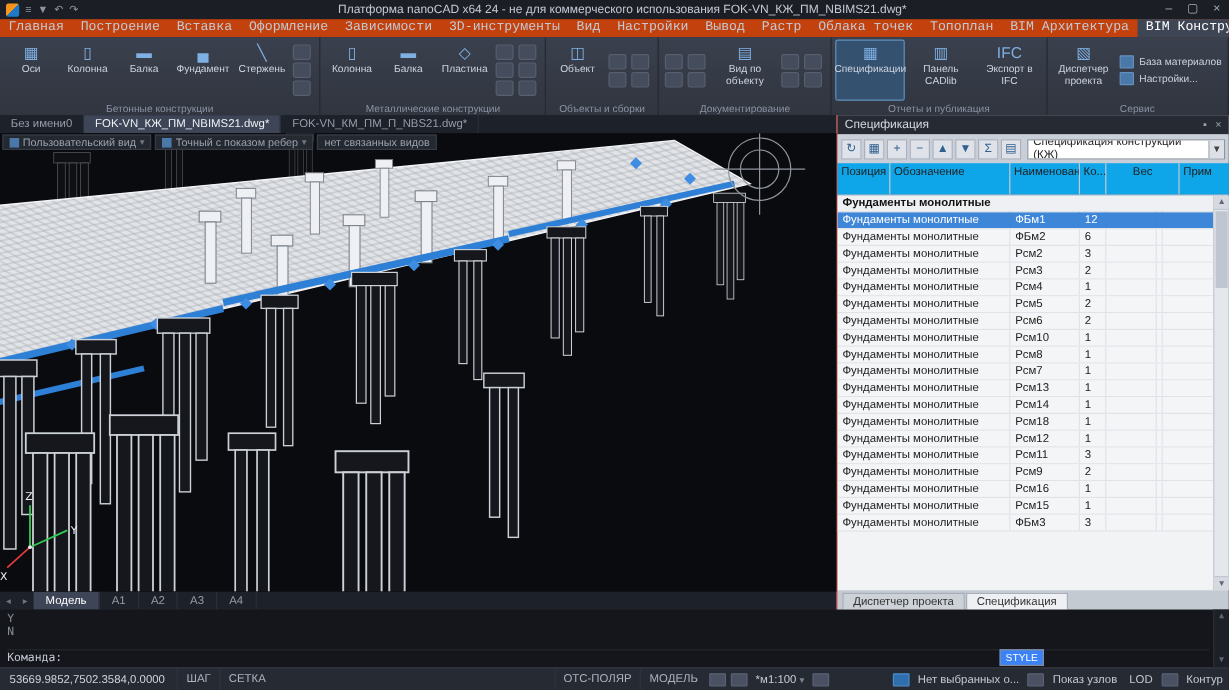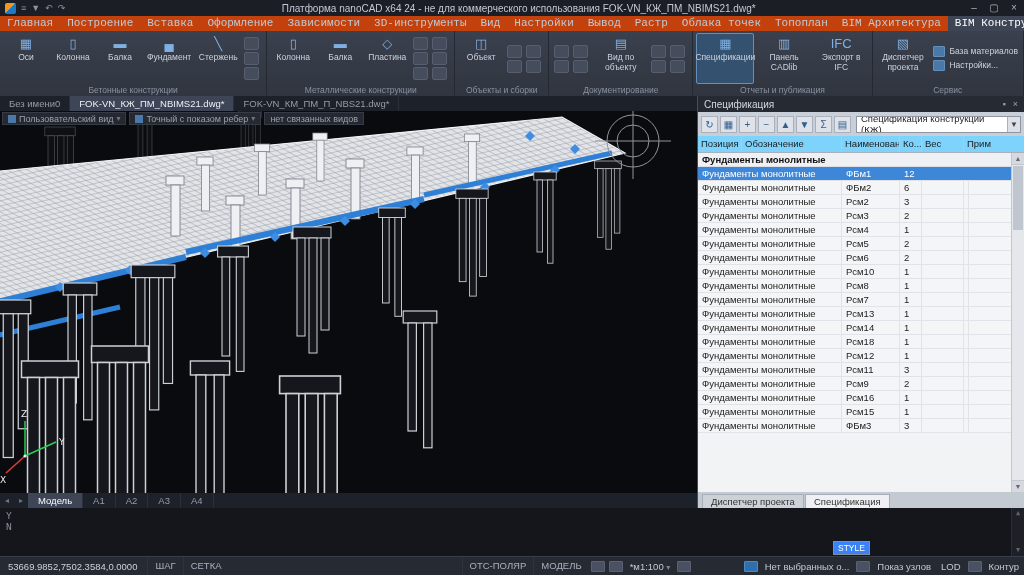--- a/index.html
+++ b/index.html
@@ -66,23 +66,23 @@
   .phico{color:#9aa2af;margin-left:7px;font-size:9px;line-height:16px;}
   .ptoolbar{height:24px;background:#c9cfd8;display:flex;align-items:center;gap:2px;padding:0 3px;flex:none;}
   .ticon{width:17px;height:17px;background:#dfe3e9;border:1px solid #aab1bc;font-size:10px;line-height:15px;
          text-align:center;color:#31608f;flex:none;}
   .dd{flex:1;height:17px;background:#fff;border:1px solid #8d95a1;font-size:9.5px;color:#222;
       display:flex;align-items:center;padding-left:4px;margin-left:3px;overflow:hidden;}
   .dd .sp{flex:1;}
   .ddarr{width:13px;height:15px;background:#dde1e7;border-left:1px solid #aab1bc;text-align:center;
          font-size:8px;color:#444;line-height:15px;flex:none;}
 
-  .tablehead{display:flex;height:17px;background:#7dd3fc;border-bottom:1px solid #aab0ba;font-size:9.5px;color:#222;flex:none;}
+  .tablehead{display:flex;height:27px;background:#0ea5e9;border-bottom:1px solid #aab0ba;font-size:9.5px;color:#222;flex:none;}
   .th{border-right:1px solid #c2c7cf;line-height:16px;padding-left:3px;white-space:nowrap;overflow:hidden;flex:none;}
-  .w1{width:44px;}.w2{width:100px;}.w3{width:58px;}.w4{width:22px;}.w5{width:42px;}.w6{flex:1;border-right:none;}
+  .w1{width:44px;}.w2{width:100px;}.w3{width:58px;}.w4{width:22px;}.w5{width:42px;margin-left:19px;}.w6{flex:1;border-right:none;}
   .tbody{flex:1;display:flex;overflow:hidden;background:#f2f3f5;}
   .rowcol{flex:1;overflow:hidden;}
   .grouprow{height:14px;font-size:9.5px;font-weight:bold;color:#111;line-height:14px;padding-left:4px;
             border-bottom:1px solid #dcdfe4;background:#eef0f3;}
   .trow{display:flex;height:14px;font-size:9.5px;color:#222;border-bottom:1px solid #e0e3e8;background:#f4f5f7;}
   .trow .c{border-right:1px solid #e0e3e8;line-height:13px;padding-left:4px;white-space:nowrap;overflow:hidden;flex:none;}
   .cn{width:144px;}.cm{width:58px;}.cc{width:22px;}.cw{width:42px;}.cx{flex:1;border-right:none;}
   .trow.selected{background:#3e86d8;color:#fff;}
   .trow.selected .c{border-color:#3e86d8;}
   .vscroll{width:13px;background:#e4e7eb;border-left:1px solid #c2c7cf;display:flex;flex-direction:column;flex:none;}
@@ -613,20 +613,21 @@
       <div class="ptabs">
         <span class="ptab">Диспетчер проекта</span>
           <span class="ptab active">Спецификация</span>
       </div>
     </div>
   </div>
 
   <div class="command">
       <div class="cline">Y</div>
       <div class="cline">N</div>
+    <div class="cprompt">Команда:</div>
     <div class="cscroll">
       <span>▲</span>
       <span>▼</span>
     </div>
   </div>
 
   <div class="statusbar">
     <span class="coords">53669.9852,7502.3584,0.0000</span>
     <span class="tg">ШАГ</span>
       <span class="tg">СЕТКА</span>

